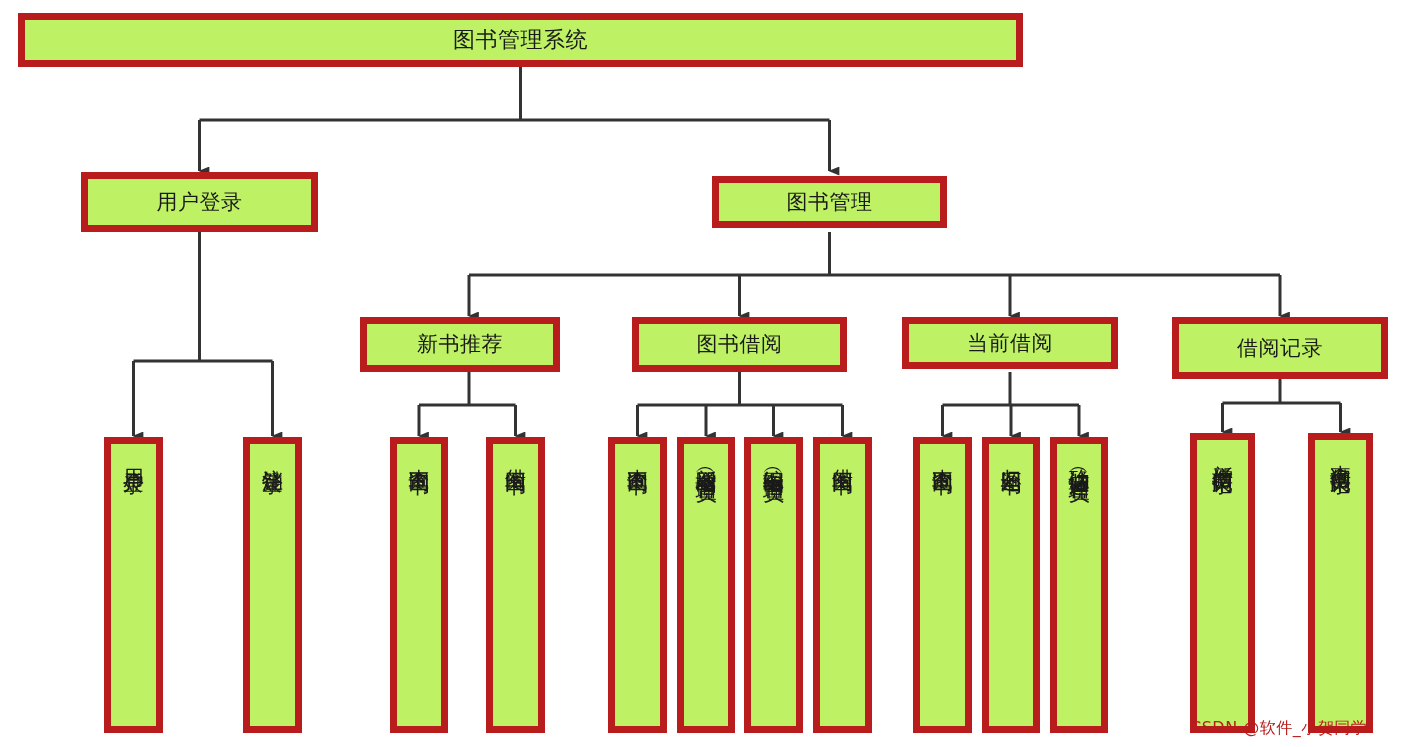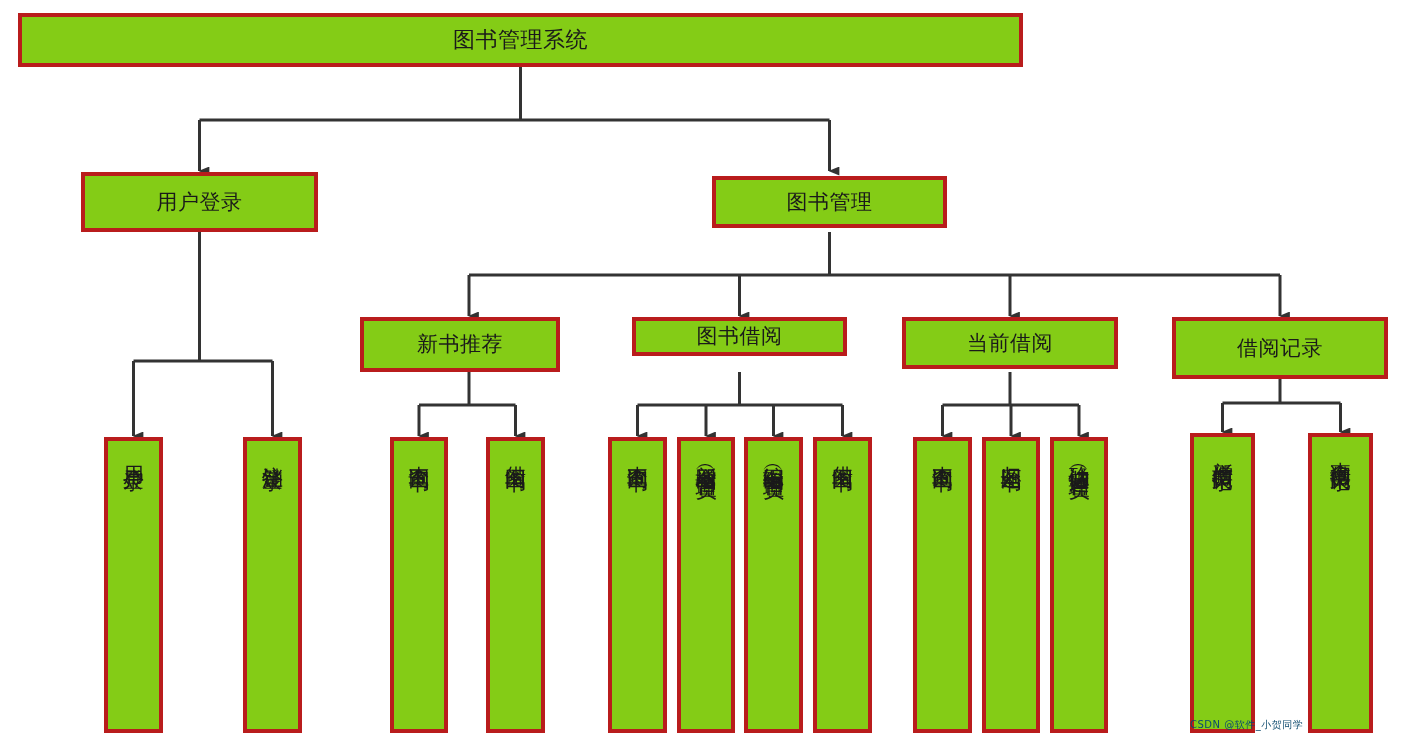--- a/index.html
+++ b/index.html
@@ -22,22 +22,22 @@
     position: absolute;
     left: 0;
     top: 0;
     width: 1405px;
     height: 747px;
     pointer-events: none;
   }
   .node {
     position: absolute;
     box-sizing: border-box;
-    background: #84cc16;
-    border: 4px solid #b91c1c;
+    background: #bef264;
+    border: 7px solid #b91c1c;
     display: flex;
     align-items: center;
     justify-content: center;
     text-align: center;
     color: #1a1a1a;
   }
   .node-label {
     display: block;
     line-height: 1.18;
     letter-spacing: 0.5px;
@@ -58,22 +58,22 @@
   .node.vert .node-label {
     writing-mode: vertical-rl;
     text-orientation: upright;
     font-size: 21px;
     line-height: 1.05;
     letter-spacing: 2px;
     white-space: nowrap;
   }
   .watermark {
     position: absolute;
-    font-size: 10px;
-    color: #0c4a6e;
+    font-size: 16px;
+    color: #b91c1c;
     white-space: nowrap;
     letter-spacing: 0.5px;
     user-select: none;
   }
 </style>
 </head>
 <body>
 
 <div id="diagram-root">
 
@@ -126,21 +126,21 @@
       </div>
       <div class="node horiz" style="left: 81px; top: 172px; width: 237px; height: 60px;">
         <span class="node-label">用户登录</span>
       </div>
       <div class="node horiz" style="left: 712px; top: 176px; width: 235px; height: 52px;">
         <span class="node-label">图书管理</span>
       </div>
       <div class="node horiz" style="left: 360px; top: 317px; width: 200px; height: 55px;">
         <span class="node-label">新书推荐</span>
       </div>
-      <div class="node horiz" style="left: 632px; top: 317px; width: 215px; height: 39px;">
+      <div class="node horiz" style="left: 632px; top: 317px; width: 215px; height: 55px;">
         <span class="node-label">图书借阅</span>
       </div>
       <div class="node horiz" style="left: 902px; top: 317px; width: 216px; height: 52px;">
         <span class="node-label">当前借阅</span>
       </div>
       <div class="node horiz" style="left: 1172px; top: 317px; width: 216px; height: 62px;">
         <span class="node-label">借阅记录</span>
       </div>
       <div class="node vert" style="left: 104px; top: 437px; width: 59px; height: 296px;">
         <span class="node-label">用户登录</span>

